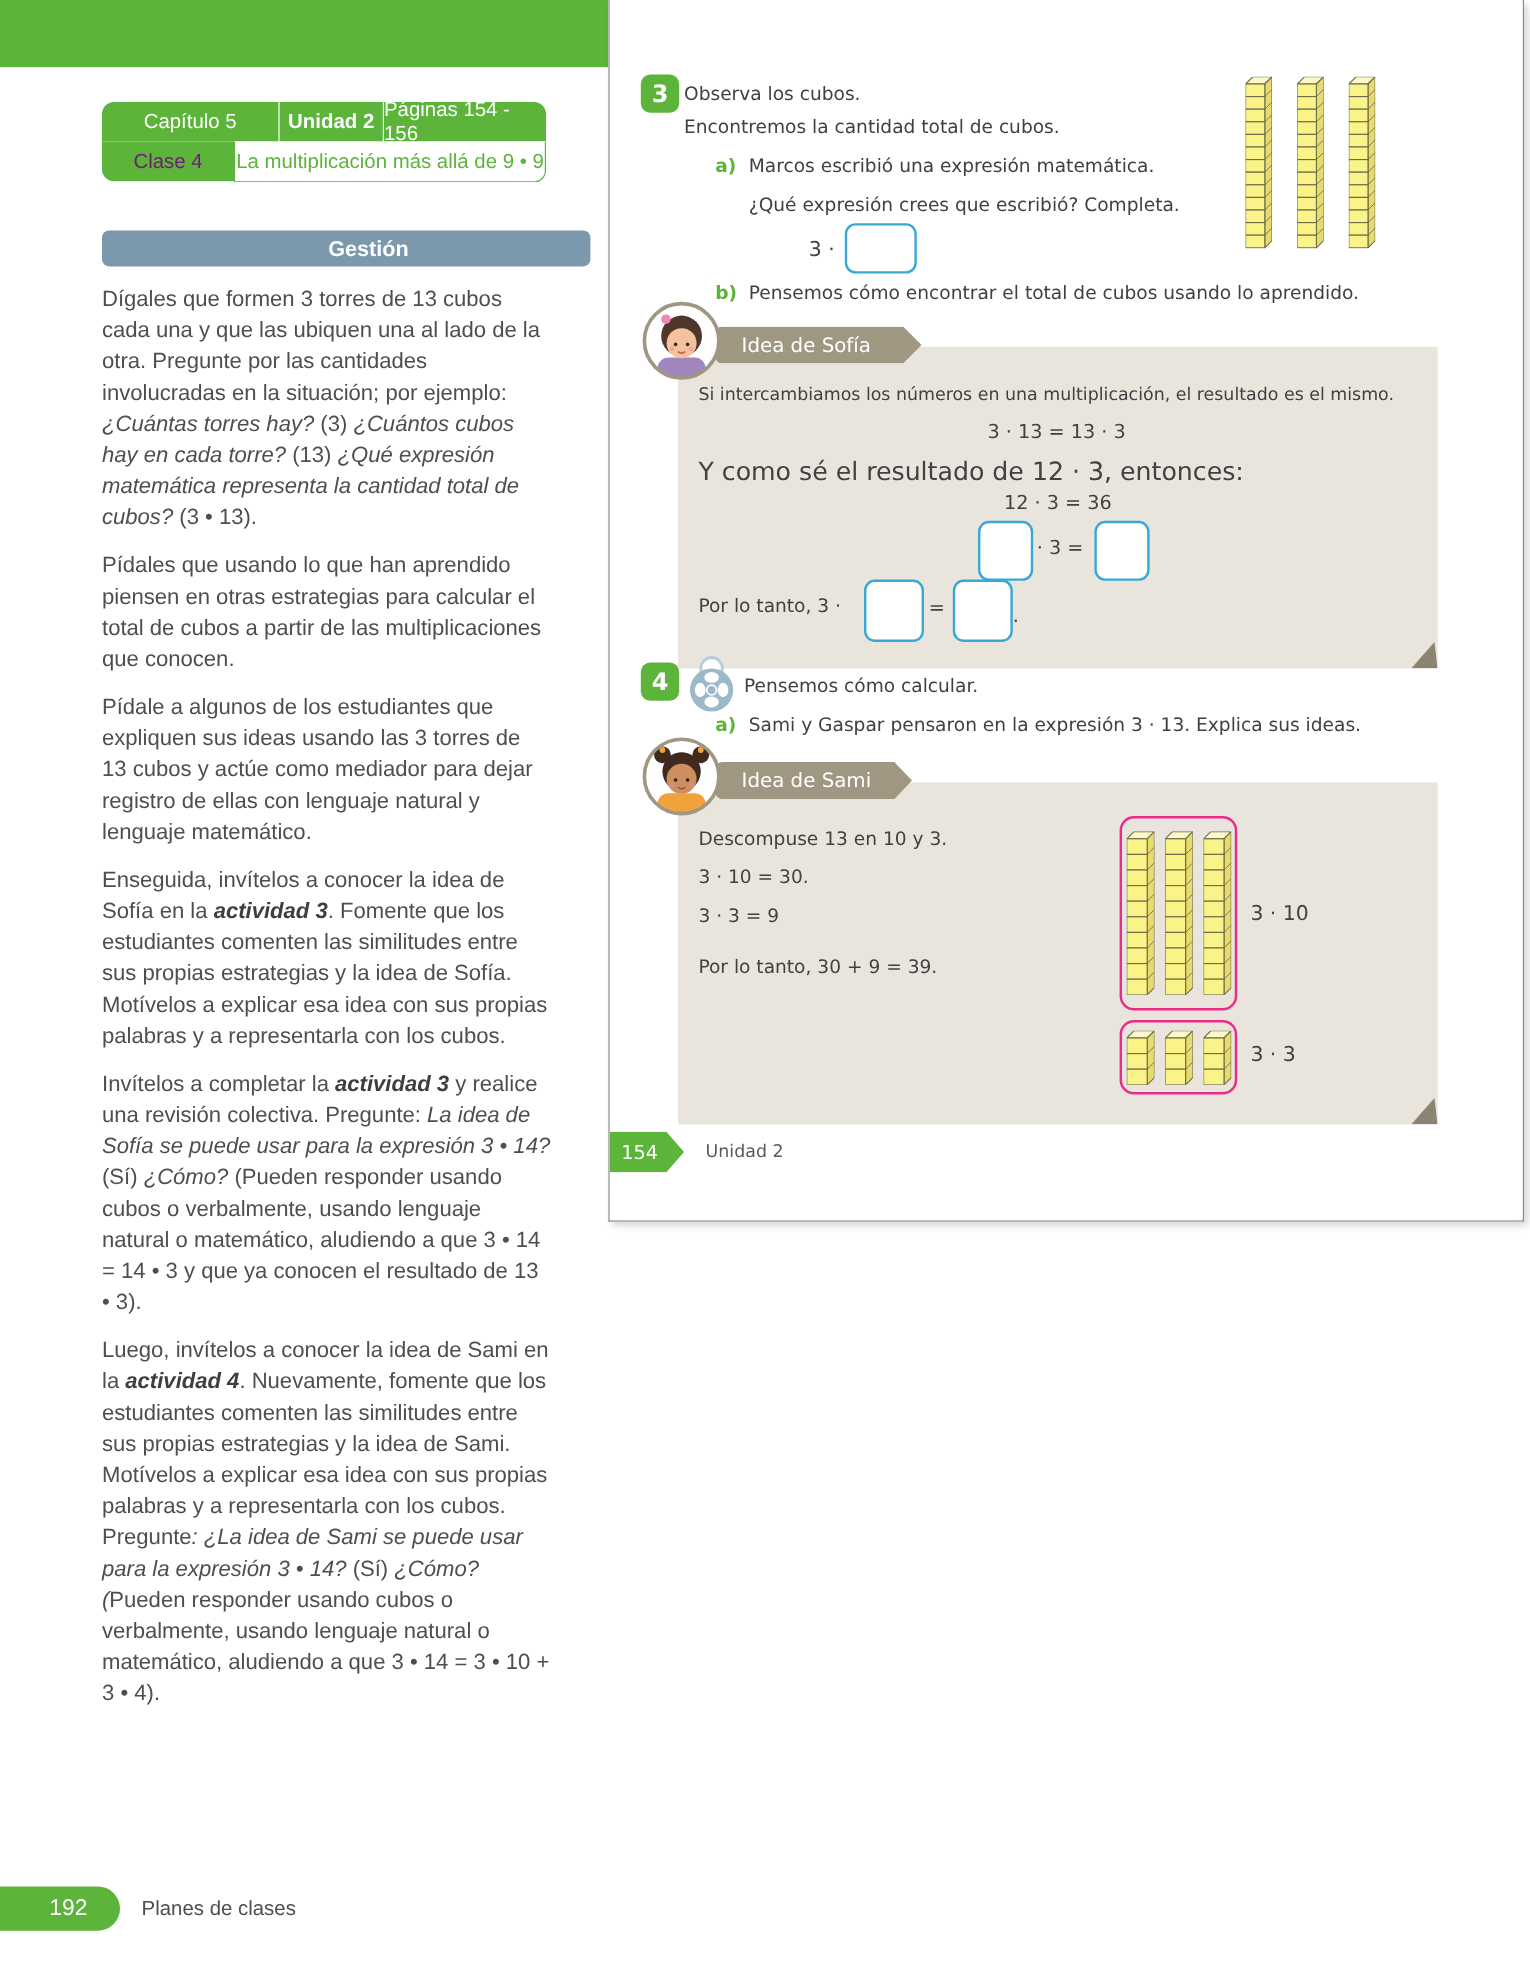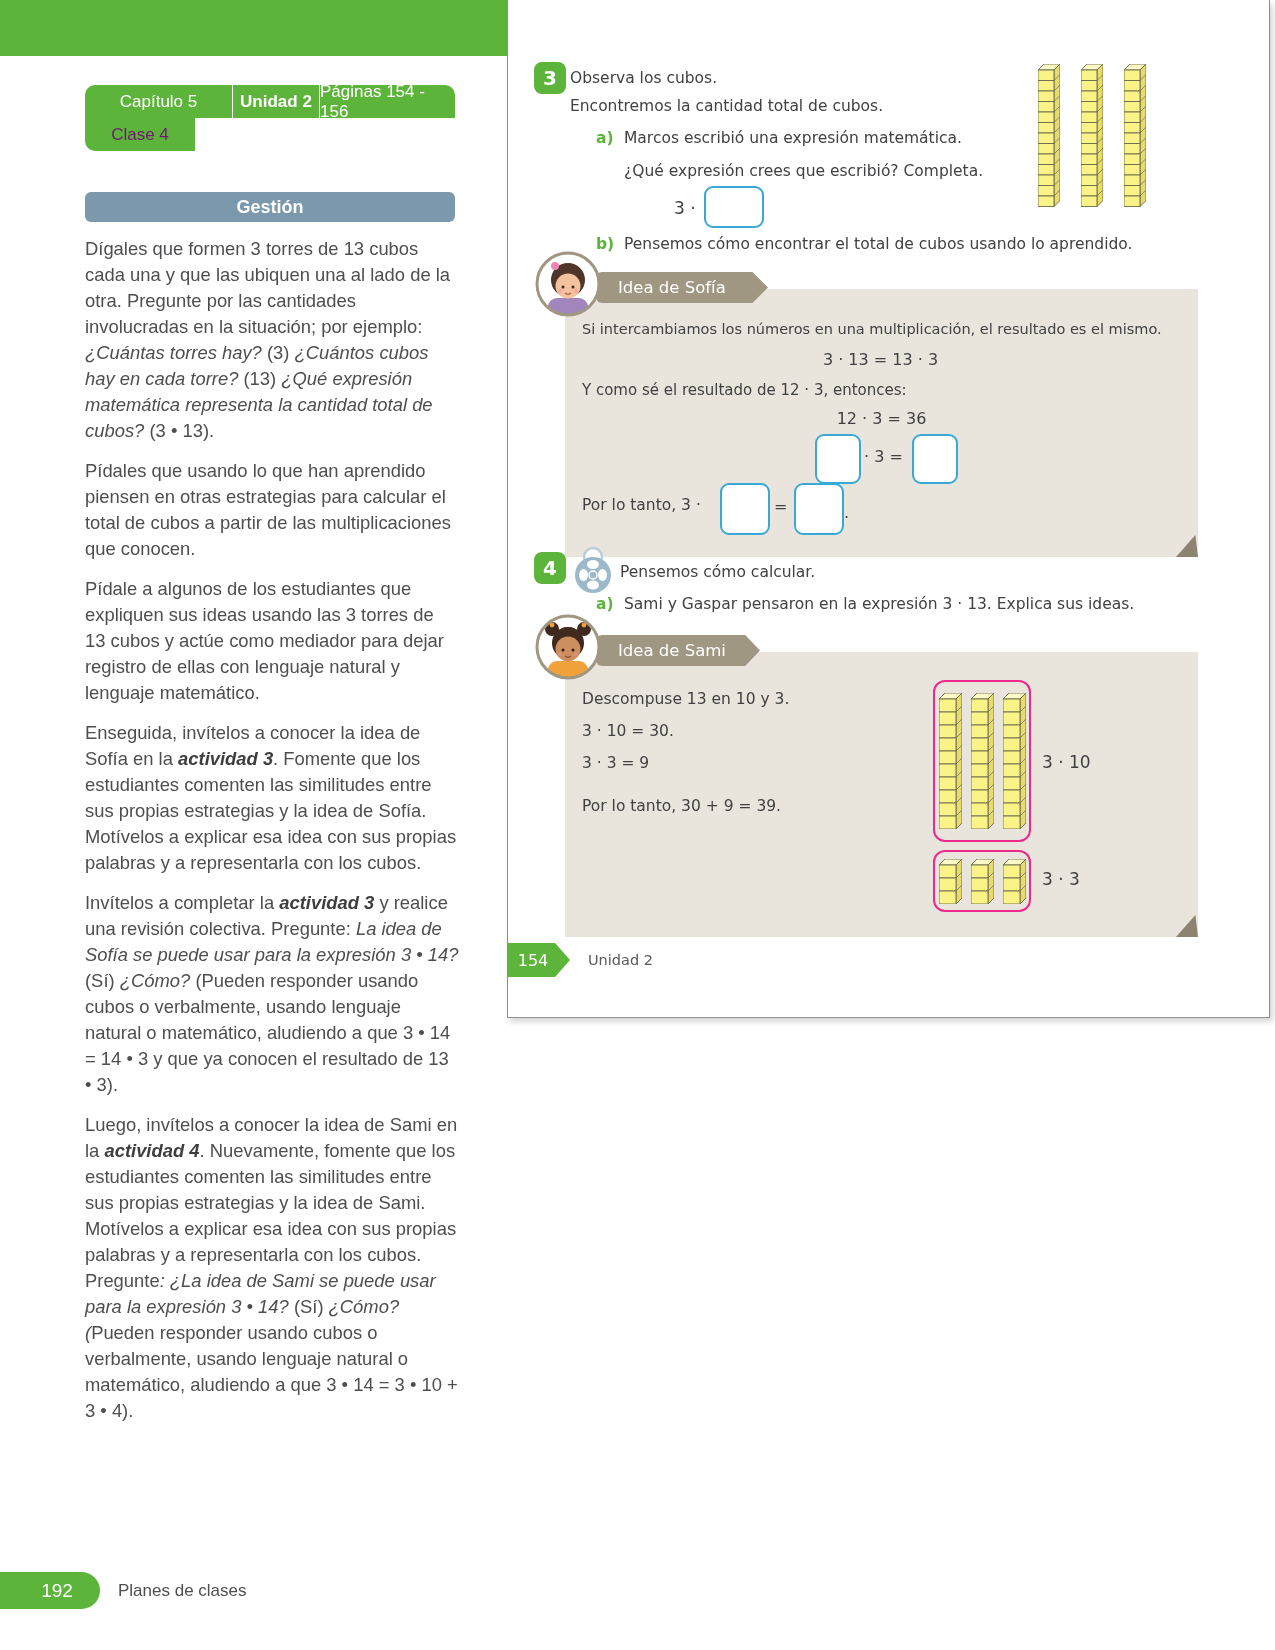--- a/index.html
+++ b/index.html
@@ -19,21 +19,21 @@
   .c2{width:86px;font-weight:bold;border-left:1.5px solid #fff;border-right:1.5px solid #fff;}
   .c3{flex:1;}
   .hdr-row2{display:flex;height:33px;font-size:17px;}
   .clase{width:110px;background:#5cb43a;color:#701a75;border-radius:0 0 0 10px;}
   .lesson{flex:1;background:#fff;color:#5cb43a;border:1.5px solid #5cb43a;border-top:none;
           border-radius:0 0 10px 0;}
 
   
   .gestion{position:absolute;left:85px;top:192px;width:370px;height:30px;background:#7b98ad;
            border-radius:6px;color:#fff;font-weight:bold;font-size:18px;
-           display:flex;align-items:center;justify-content:center;}
+           display:flex;align-items:center;justify-content:center;padding-left:37px;}
 
   
   .paras{position:absolute;left:85px;top:236px;width:374px;color:#4e4e50;
          font-size:18.4px;line-height:26px;}
   .tpara{margin:0 0 14px 0;}
   .run-n{font-style:normal;}
   .run-i{font-style:italic;}
   .run-b{font-weight:bold;color:#3e3e40;font-style:italic;}
 
   
@@ -83,20 +83,21 @@
   <div class="topbar"></div>
 
   <div class="hdr">
     <div class="hdr-row1">
       <div class="hcell c1">Capítulo 5</div>
       <div class="hcell c2">Unidad 2</div>
       <div class="hcell c3">Páginas 154 - 156</div>
     </div>
     <div class="hdr-row2">
       <div class="hcell clase">Clase 4</div>
+      <div class="hcell lesson">La multiplicación más allá de 9 • 9</div>
     </div>
   </div>
 
   <div class="gestion">Gestión</div>
 
   <div class="paras">
     <p class="tpara"><span class="run-n">Dígales que formen 3 torres de 13 cubos cada una y que las ubiquen una al lado de la otra. Pregunte por las cantidades involucradas en la situación; por ejemplo: </span><span class="run-i">¿Cuántas torres hay?</span><span class="run-n"> (3) </span><span class="run-i">¿Cuántos cubos hay en cada torre?</span><span class="run-n"> (13) </span><span class="run-i">¿Qué expresión matemática representa la cantidad total de cubos?</span><span class="run-n"> (3 • 13).</span></p>
     <p class="tpara"><span class="run-n">Pídales que usando lo que han aprendido piensen en otras estrategias para calcular el total de cubos a partir de las multiplicaciones que conocen.</span></p>
     <p class="tpara"><span class="run-n">Pídale a algunos de los estudiantes que expliquen sus ideas usando las 3 torres de 13 cubos y actúe como mediador para dejar registro de ellas con lenguaje natural y lenguaje matemático.</span></p>
     <p class="tpara"><span class="run-n">Enseguida, invítelos a conocer la idea de Sofía en la </span><span class="run-b">actividad 3</span><span class="run-n">. Fomente que los estudiantes comenten las similitudes entre sus propias estrategias y la idea de Sofía. Motívelos a explicar esa idea con sus propias palabras y a representarla con los cubos.</span></p>
@@ -234,21 +235,21 @@
         <circle cx="26" cy="41" r="1.8" fill="#f0a3a3"></circle>
         <circle cx="42" cy="41" r="1.8" fill="#f0a3a3"></circle>
         <path d="M31,43 q3,2.6 6,0" stroke="#b25a4a" stroke-width="1.2" fill="none"></path>
         <circle cx="21" cy="16" r="4" fill="#ef86b5"></circle>
       </g>
       <circle cx="34" cy="34" r="31" fill="none" stroke="#a09783" stroke-width="3"></circle>
     </svg>
 
     <div class="sbox-text" style="left:74px;top:321px;">Si intercambiamos los números en una multiplicación, el resultado es el mismo.</div>
     <div class="sbox-eq" style="left:57px;top:350px;width:631px;">3 · 13 = 13 · 3</div>
-    <div class="sbox-text" style="left:74px;top:381px;font-size:15px;">Y como sé el resultado de 12 · 3, entonces:</div>
+    <div class="sbox-text" style="left:74px;top:381px;font-size:21px;">Y como sé el resultado de 12 · 3, entonces:</div>
     <div class="sbox-eq" style="left:57px;top:409px;width:633px;">12 · 3 = 36</div>
 
     <div class="answerbox" style="left:307px;top:434px;width:42px;height:46px;"></div>
     <div class="sbox-eq" style="left:356px;top:447px;">· 3 =</div>
     <div class="answerbox" style="left:404px;top:434px;width:42px;height:46px;"></div>
 
     <div class="sbox-text" style="left:74px;top:496px;font-size:15.5px;">Por lo tanto, 3 ·</div>
     <div class="answerbox" style="left:212px;top:483px;width:46px;height:48px;"></div>
     <div class="sbox-eq" style="left:266px;top:497px;">=</div>
     <div class="answerbox" style="left:286px;top:483px;width:46px;height:48px;"></div>

